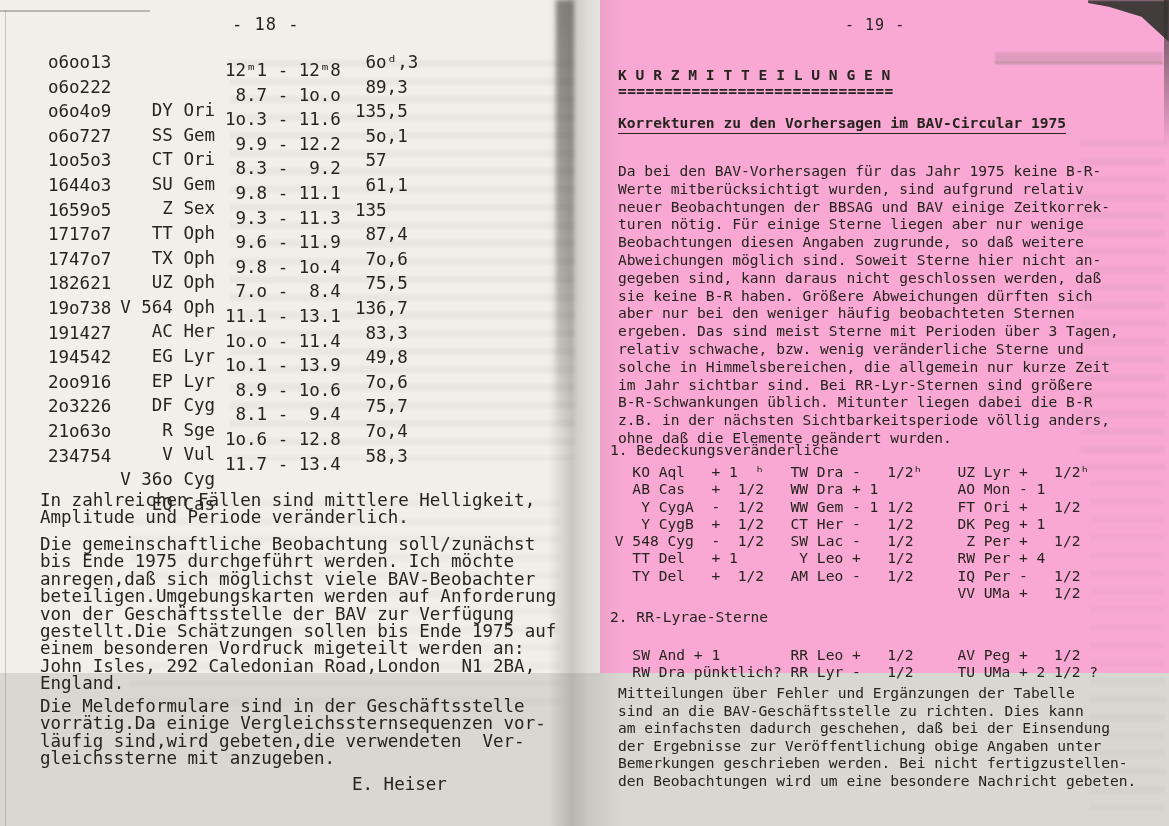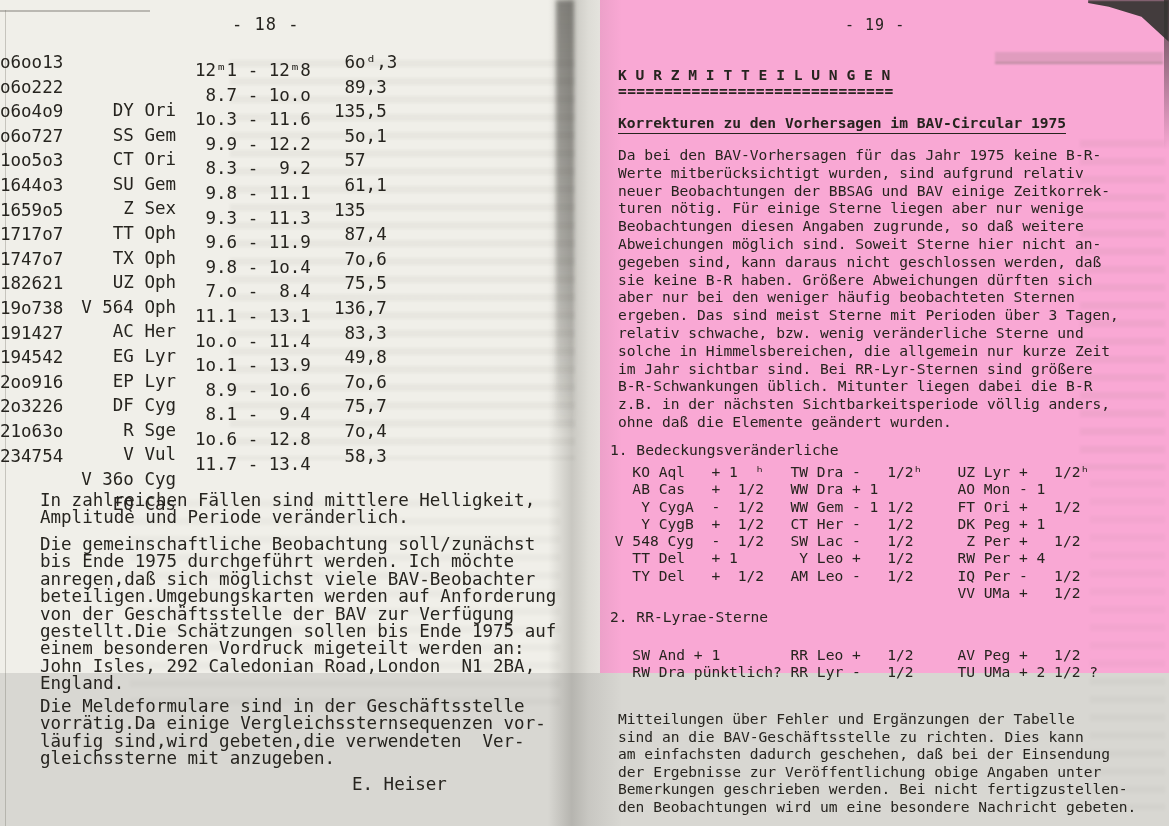--- a/index.html
+++ b/index.html
@@ -26,45 +26,45 @@
   .edge-h{position:absolute;left:0;top:10px;width:150px;height:2px;background:rgba(120,118,110,.45);}
   .edge-v{position:absolute;left:5px;top:10px;width:1px;height:816px;background:rgba(120,118,110,.35);}
   .ghost{position:absolute;pointer-events:none;filter:blur(1.6px);opacity:.5;
     background:repeating-linear-gradient(to bottom,rgba(110,104,92,0.13) 0 7px,rgba(110,104,92,0) 7px 18px);}
   .ghost-head{position:absolute;pointer-events:none;height:10px;filter:blur(1.2px);
     background:rgba(110,104,92,0.18);border-bottom:2px solid rgba(110,104,92,0.30);}
 
   
   .lp-pagenum{position:absolute;left:232px;top:14px;font-size:17px;letter-spacing:1px;}
   #star-table{position:absolute;left:0;top:50px;width:600px;}
-  .trow{display:grid;grid-template-columns:62px 95px 120px 110px;column-gap:19px;
-    height:24.6px;line-height:24.6px;font-size:17.5px;}
+  .trow{display:grid;grid-template-columns:62px 95px 120px 110px;column-gap:10px;
+    padding-left:48px;height:24.6px;line-height:24.6px;font-size:17.5px;}
   .tid{white-space:pre;}
   .tname{white-space:pre;text-align:right;margin-top:48px;}
   .trange{white-space:pre;margin-top:8px;}
   .tperiod{white-space:pre;}
   .lp-para{position:absolute;left:40px;font-size:17.5px;}
   .lp-para .line{white-space:pre;height:17.4px;line-height:17.4px;}
   #lp-p1{top:492px;} #lp-p2{top:536px;} #lp-p3{top:698px;}
   .lp-signature{position:absolute;left:352px;top:774px;font-size:17.5px;white-space:pre;}
 
   
   .rp-pagenum{position:absolute;left:245px;top:16px;font-size:15px;letter-spacing:1px;}
   .rp-heading{position:absolute;left:18px;top:66px;font-size:14.6px;font-weight:bold;white-space:pre;}
   .rp-heading-underline{position:absolute;left:18px;top:82px;font-size:14.6px;font-weight:bold;white-space:pre;letter-spacing:.4px;}
   .rp-subheading{position:absolute;left:18px;top:114px;font-size:14.6px;font-weight:bold;white-space:pre;
     border-bottom:1.5px solid #26241f;padding-bottom:2px;}
-  .rp-body{position:absolute;left:18px;top:146px;font-size:14.6px;}
+  .rp-body{position:absolute;left:18px;top:162px;font-size:14.6px;}
   .rp-body .line{white-space:pre;height:17.8px;line-height:17.8px;}
   .rp-section-title{position:absolute;left:10px;font-size:14.6px;white-space:pre;}
   #rp-sec1-title{top:441px;} #rp-sec2-title{top:608px;}
   .rp-corr{position:absolute;left:6px;font-size:14.6px;}
   .rp-corr .line{white-space:pre;height:17.3px;line-height:17.3px;}
   #rp-sec1-lines{top:463px;} #rp-sec2-lines{top:630px;margin-top:16px;}
-  .rp-footer{position:absolute;left:18px;top:684px;font-size:14.6px;margin-top:26px;}
+  .rp-footer{position:absolute;left:18px;top:684px;font-size:14.6px;}
   .rp-footer .line{white-space:pre;height:17.6px;line-height:17.6px;}
 </style>
 </head>
 <body>
 
 <div class="page" id="left-page">
   <div class="edge-h"></div>
   <div class="edge-v"></div>
   <div class="ghost" style="left:230px;top:60px;width:345px;height:400px;"></div>
   <div class="ghost" style="left:130px;top:500px;width:430px;height:210px;opacity:.35;"></div>

